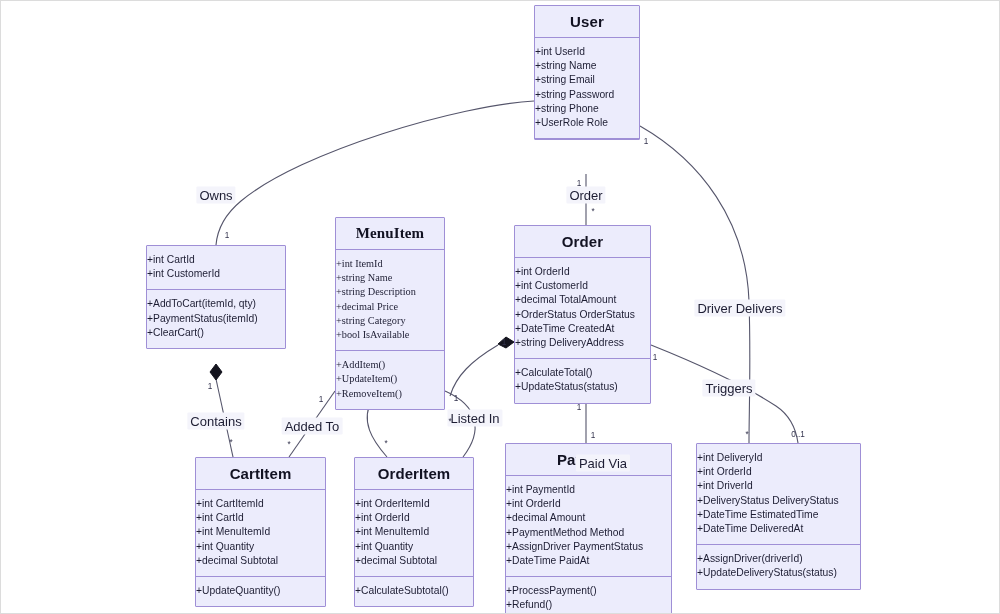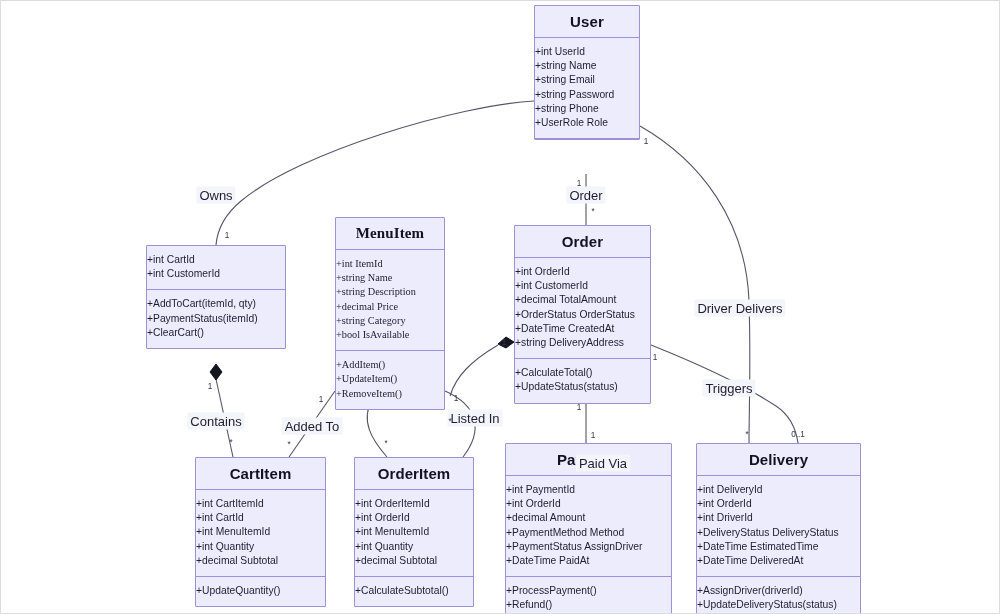--- a/index.html
+++ b/index.html
@@ -186,31 +186,30 @@
     </div>
   </div>
 
   <div class="umlclass" style="left:504px;top:442px;width:167px;">
     <div class="cls-title">Payment</div>
     <div class="cls-sec attrs">
       <div class="cls-row">+int PaymentId</div>
       <div class="cls-row">+int OrderId</div>
       <div class="cls-row">+decimal Amount</div>
       <div class="cls-row">+PaymentMethod Method</div>
-      <div class="cls-row">+PaymentStatus AssignDriver</div>
+      <div class="cls-row">+AssignDriver PaymentStatus</div>
       <div class="cls-row">+DateTime PaidAt</div>
     </div>
     <div class="cls-sec">
       <div class="cls-row">+ProcessPayment()</div>
       <div class="cls-row">+Refund()</div>
     </div>
   </div>
 
   <div class="umlclass" style="left:695px;top:442px;width:165px;">
-    <div class="cls-title">Delivery</div>
     <div class="cls-sec attrs">
       <div class="cls-row">+int DeliveryId</div>
       <div class="cls-row">+int OrderId</div>
       <div class="cls-row">+int DriverId</div>
       <div class="cls-row">+DeliveryStatus DeliveryStatus</div>
       <div class="cls-row">+DateTime EstimatedTime</div>
       <div class="cls-row">+DateTime DeliveredAt</div>
     </div>
     <div class="cls-sec">
       <div class="cls-row">+AssignDriver(driverId)</div>

